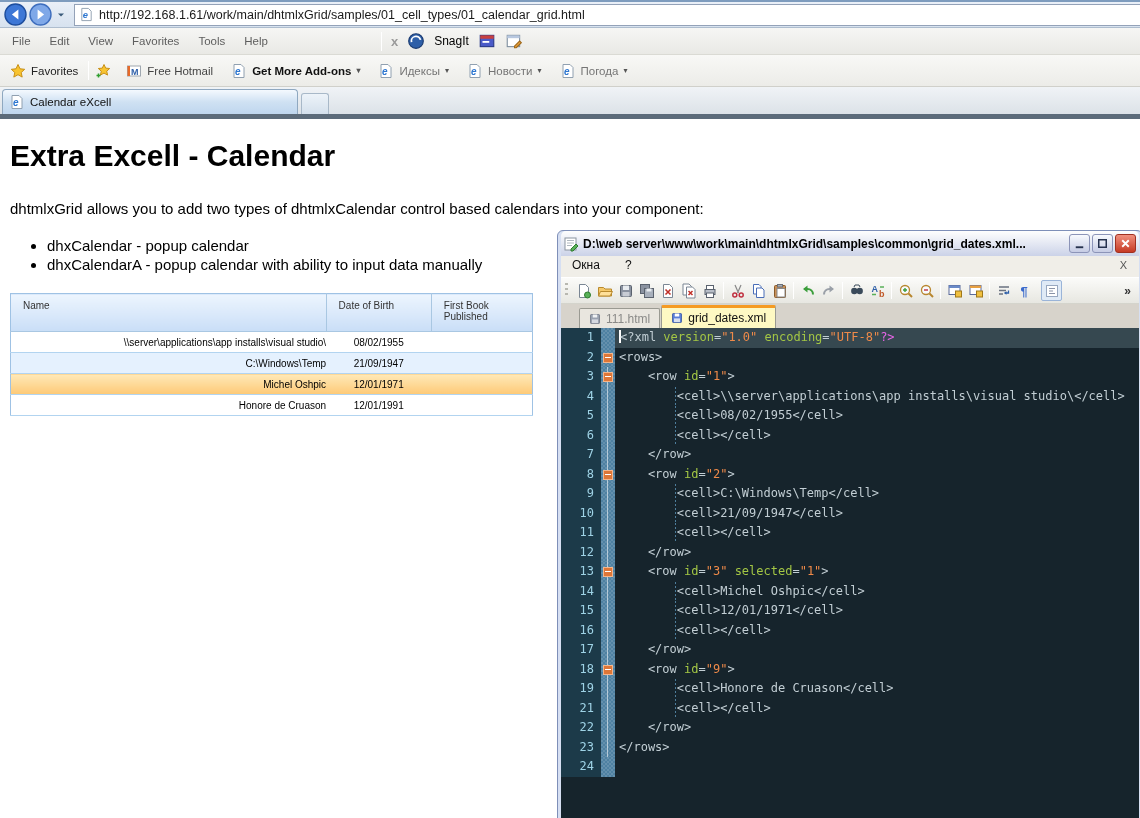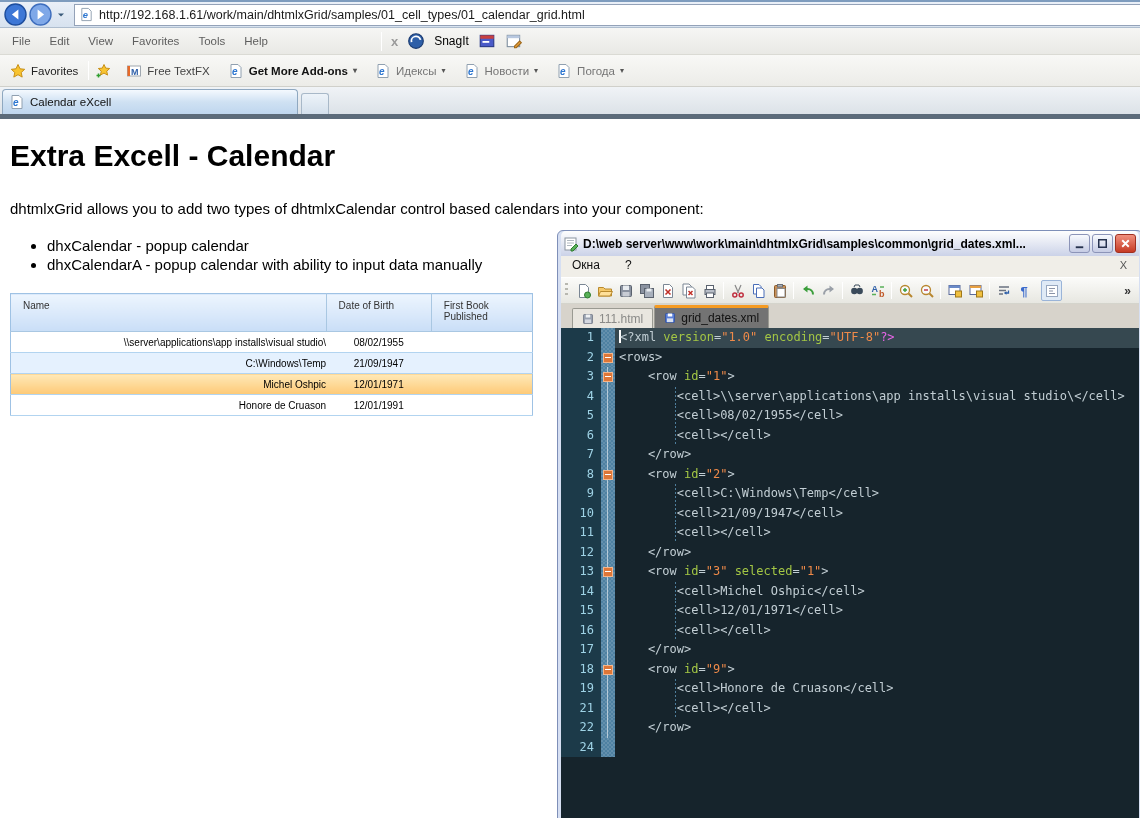--- a/index.html
+++ b/index.html
@@ -85,25 +85,25 @@
     border-bottom:1px solid #D4D4CC; display:flex; align-items:center; padding-left:12px; position:relative; }
   .npp-toolbar::before { content:""; position:absolute; left:4px; top:5px; bottom:5px; width:3px;
     background:repeating-linear-gradient(to bottom,#B8B8B0 0 2px,transparent 2px 5px); }
   .tbtn { width:21px; height:21px; display:flex; align-items:center; justify-content:center; border-radius:2px; }
   .tbtn svg { width:16px; height:16px; }
   .tbtn.pressed { border:1px solid #9AB4D8; background:#DFEAF6; }
   .tsep { width:1px; height:17px; background:#C6C6BE; border-right:1px solid #FFF; margin:0 3px; }
   .tgap { width:6px; }
   .tb-overflow { margin-left:auto; padding-right:8px; font-weight:bold; color:#333; font-size:12px; }
 
-  .npp-tabs { height:24px; background:#D7D3CB; display:flex; align-items:flex-end; padding-left:11px; gap:1px; }
+  .npp-tabs { height:24px; background:#D7D3CB; display:flex; align-items:flex-end; padding-left:18px; gap:1px; }
   .ntab { height:20px; display:flex; align-items:center; gap:5px; padding:0 9px; font-size:12px;
     border:1px solid #9A9A92; border-bottom:none; border-radius:2px 2px 0 0; background:#E9E6DF; color:#8A8A88; }
   .ntab svg { width:12px; height:12px; }
-  .ntab.active { height:23px; background:#737373; color:#111; border-top:3px solid #F59B22; }
+  .ntab.active { height:23px; background:#fef9c3; color:#111; border-top:3px solid #F59B22; }
 
   .npp-editor { height:calc(100% - 118px); background:#16242C; overflow:hidden;
     font-family:"DejaVu Sans Mono",monospace; font-size:12px; }
   .cline { display:flex; height:19.5px; line-height:19.5px; }
   .lnum { width:40px; flex:none; text-align:right; padding-right:7px; background:#1C3A49; color:#9FD3E6; }
   .lfold { width:14px; flex:none; position:relative; background-color:#4E81A2;
     background-image:linear-gradient(45deg,rgba(255,255,255,.12) 25%,transparent 25%,transparent 75%,rgba(255,255,255,.12) 75%),
                      linear-gradient(45deg,rgba(255,255,255,.12) 25%,transparent 25%,transparent 75%,rgba(255,255,255,.12) 75%);
     background-size:4px 4px; background-position:0 0,2px 2px; }
   .conn { position:absolute; left:6px; top:0; bottom:0; width:1px; background:rgba(255,255,255,.55); }
@@ -202,21 +202,21 @@
       </span>
     <span id="fav-links" style="display:flex;">
         <span class="favlink">
           <span class="icon">
             <svg viewBox="0 0 16 16">
               <rect x="1.5" y="3" width="13" height="10" fill="#FFF" stroke="#A0A8B0"></rect>
               <rect x="1.5" y="3" width="2.5" height="10" fill="#E86A28"></rect>
               <text x="5" y="11.5" font-size="9" font-weight="bold" fill="#2E5FA8">M</text>
             </svg>
           </span>
-          <span>Free TextFX</span>
+          <span>Free Hotmail</span>
         </span>
         <span class="favlink bold">
           <span class="icon">
             <svg viewBox="0 0 16 16">
               <path d="M3 1.5h7l3 3v10H3z" fill="#FFF" stroke="#90A0B0"></path>
               <text x="4" y="12" font-size="10" font-style="italic" font-weight="bold" fill="#2E77D0">e</text>
             </svg>
           </span>
           <span>Get More Add-ons</span>
           <span class="dd">▾</span>
@@ -698,20 +698,27 @@
           <span class="ltext guide"><span class="tok-plain">        &lt;cell&gt;&lt;/cell&gt;</span></span>
         </div>
         <div class="cline">
           <span class="lnum">22</span>
           <span class="lfold">
             <span class="conn"></span>
           </span>
           <span class="ltext"><span class="tok-plain">    &lt;/row&gt;</span></span>
         </div>
         <div class="cline">
+          <span class="lnum">23</span>
+          <span class="lfold">
+            <span class="conn"></span>
+          </span>
+          <span class="ltext"><span class="tok-plain">&lt;/rows&gt;</span></span>
+        </div>
+        <div class="cline">
           <span class="lnum">24</span>
           <span class="lfold"></span>
           <span class="ltext"></span>
         </div>
       </div>
   </div>
 
 </div>
 
 </body></html>

